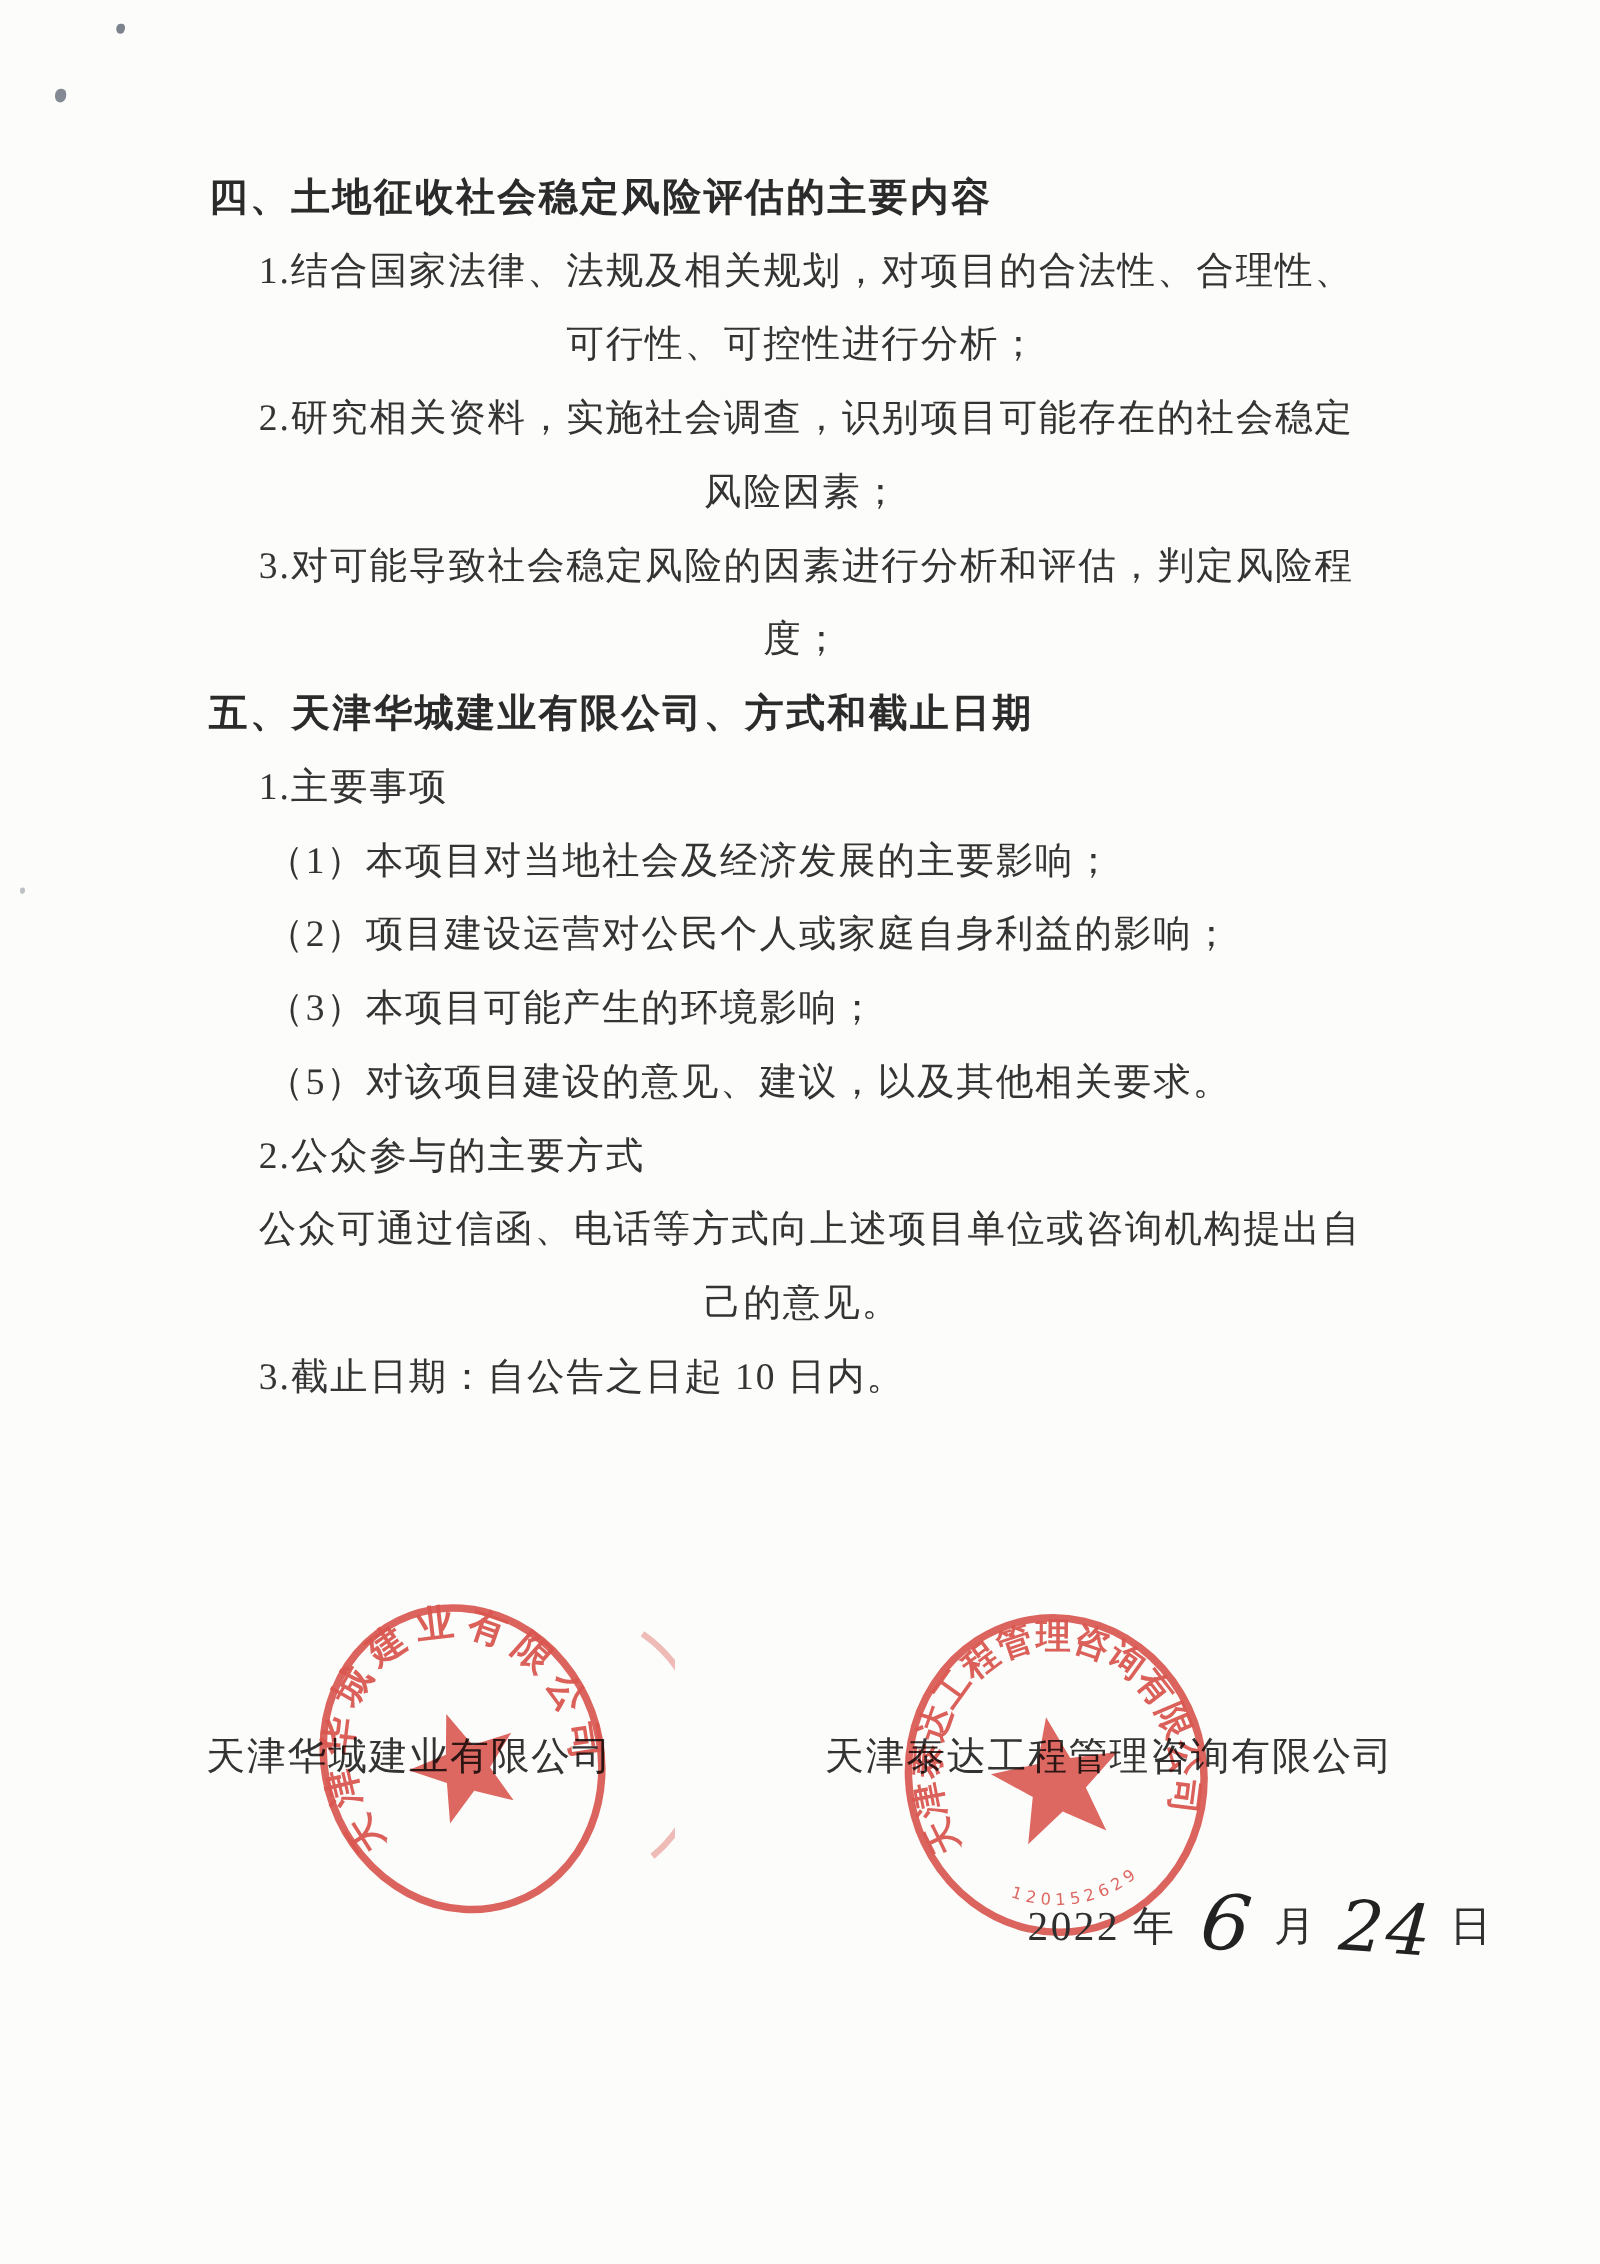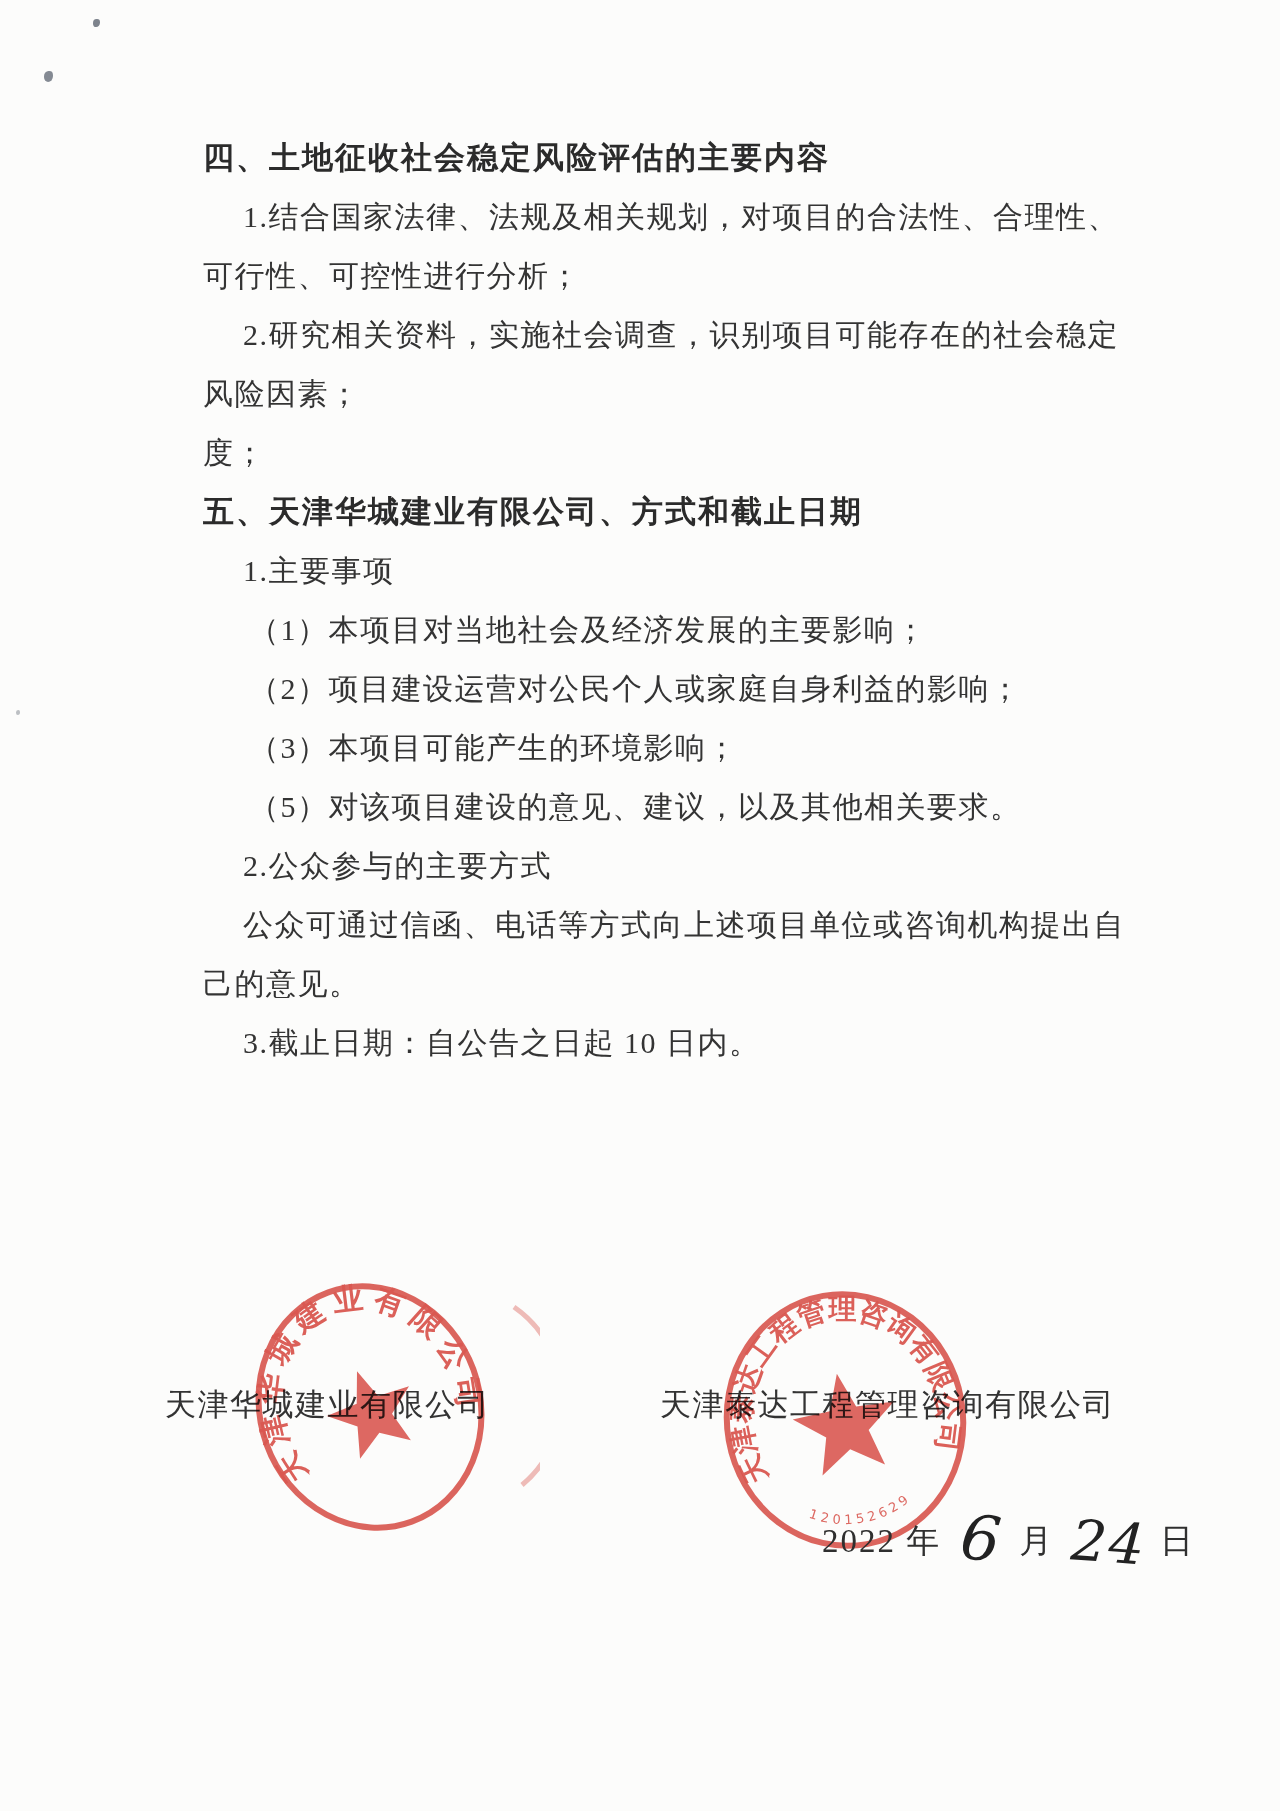--- a/index.html
+++ b/index.html
@@ -11,26 +11,26 @@
   
   .speck{position:absolute;background:#5c6470;border-radius:50% 40% 55% 45%;}
   .speck.s1{left:93px;top:19px;width:7px;height:8px;opacity:.8;}
   .speck.s2{left:44px;top:71px;width:9px;height:11px;opacity:.75;}
   .speck.s3{left:16px;top:710px;width:4px;height:5px;opacity:.4;}
 
   
   .doc-body{position:absolute;left:167px;top:128px;width:950px;}
   .line{
     height:59px;line-height:59px;font-size:30px;letter-spacing:1.5px;
-    white-space:nowrap;color:#343434;margin-left:36px;
+    white-space:nowrap;color:#343434;
   }
   .line.heading{font-weight:bold;font-size:31px;letter-spacing:2px;color:#2b2b2b;}
   .line.indent{padding-left:40px;}
   .line.indent-paren{padding-left:46px;}
-  .line.flush{padding-left:0;}
+  .line.flush{padding-left:0;text-align:center;}
 
   
   .company{
     position:absolute;font-size:31px;letter-spacing:1.5px;color:#333;
     white-space:nowrap;z-index:1;
   }
   .company.left{left:165px;top:1384px;}
   .company.right{left:660px;top:1384px;}
 
   .dateline{
@@ -58,20 +58,21 @@
   <div class="speck s1"></div>
   <div class="speck s2"></div>
   <div class="speck s3"></div>
 
   <div class="doc-body">
       <div class="line heading">四、土地征收社会稳定风险评估的主要内容</div>
       <div class="line indent">1.结合国家法律、法规及相关规划，对项目的合法性、合理性、</div>
       <div class="line flush">可行性、可控性进行分析；</div>
       <div class="line indent">2.研究相关资料，实施社会调查，识别项目可能存在的社会稳定</div>
       <div class="line flush">风险因素；</div>
+      <div class="line indent">3.对可能导致社会稳定风险的因素进行分析和评估，判定风险程</div>
       <div class="line flush">度；</div>
       <div class="line heading">五、天津华城建业有限公司、方式和截止日期</div>
       <div class="line indent">1.主要事项</div>
       <div class="line indent-paren">（1）本项目对当地社会及经济发展的主要影响；</div>
       <div class="line indent-paren">（2）项目建设运营对公民个人或家庭自身利益的影响；</div>
       <div class="line indent-paren">（3）本项目可能产生的环境影响；</div>
       <div class="line indent-paren">（5）对该项目建设的意见、建议，以及其他相关要求。</div>
       <div class="line indent">2.公众参与的主要方式</div>
       <div class="line indent">公众可通过信函、电话等方式向上述项目单位或咨询机构提出自</div>
       <div class="line flush">己的意见。</div>

